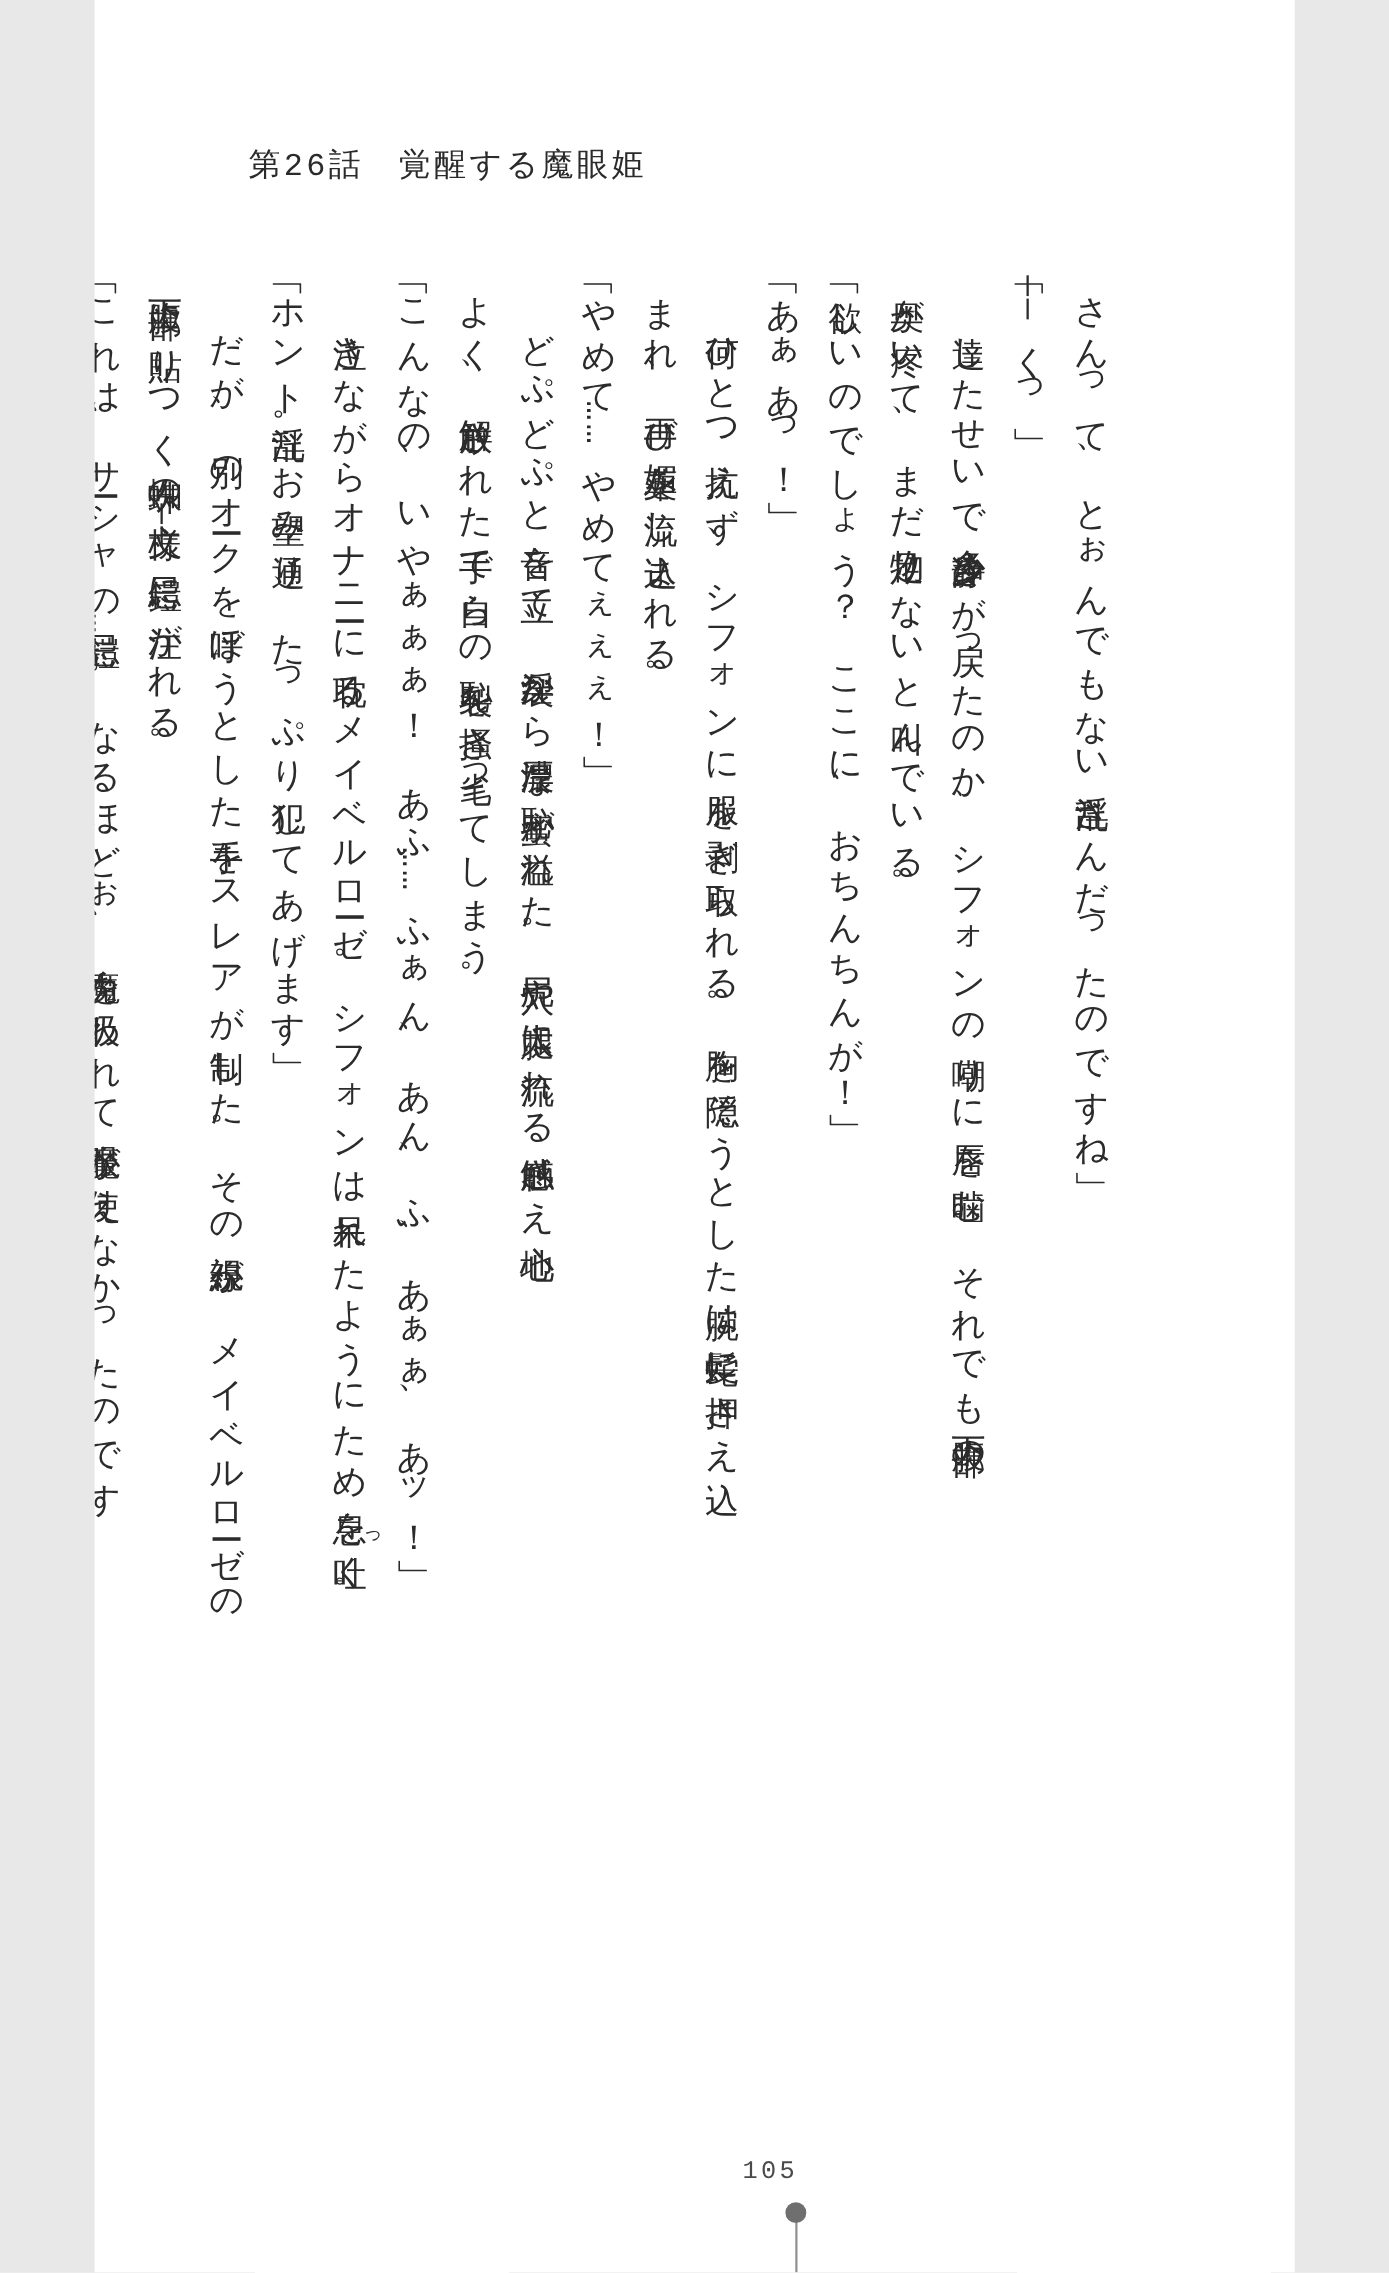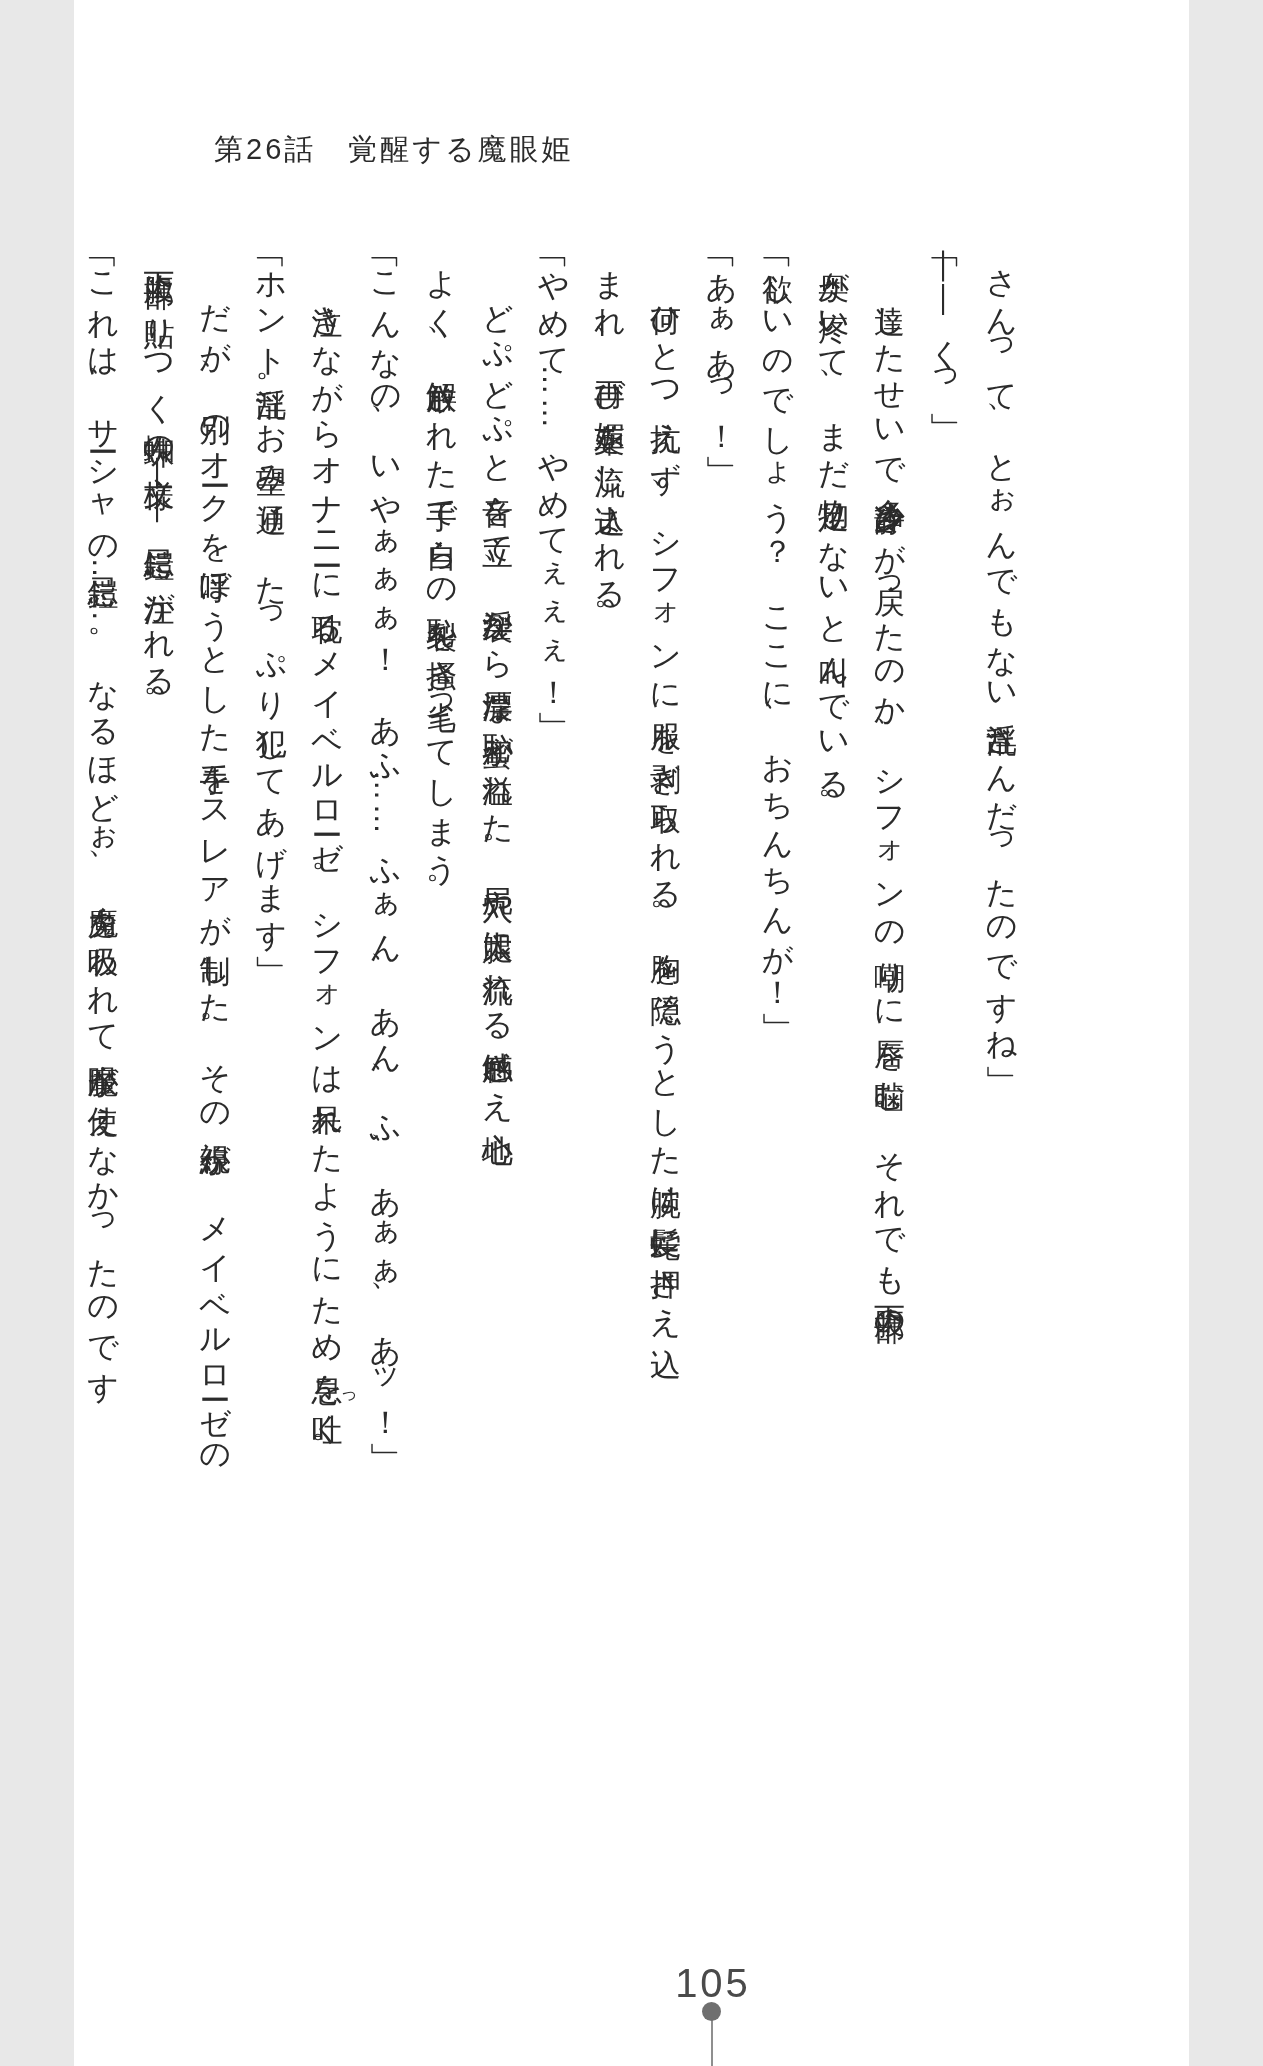--- a/index.html
+++ b/index.html
@@ -7,23 +7,22 @@
     padding: 0;
     background: #e8e8e8;
   }
   .page {
     position: relative;
     width: 1091px;
     height: 2066px;
     margin: 0 auto;
     background: var(--bg, #ffffff);
     overflow: hidden;
-    font-family: Liberation Sans, sans-serif;
+    font-family: Liberation Mono, monospace;
     color: var(--text, #2b2b2b);
-    padding-left: 24px;
   }
   .chapter-header {
     position: absolute;
     left: 140px;
     top: 130px;
     font-size: 29px;
     letter-spacing: 3px;
     white-space: pre;
     color: var(--text, #2b2b2b);
   }
@@ -51,22 +50,21 @@
     font-size: 14px;
     letter-spacing: 0;
     line-height: 1;
     color: var(--text, #2b2b2b);
   }
   .page-number {
     position: absolute;
     left: 589px;
     top: 1961px;
     width: 100px;
-    text-align: center;
-    font-size: 40px;
+    font-size: 23px;
     letter-spacing: 3px;
     color: var(--pagenum, #4a4a4a);
   }
   .marker-line {
     position: absolute;
     left: 637px;
     top: 2010px;
     width: 2px;
     height: 56px;
     background: var(--line, #8f8f8f);

